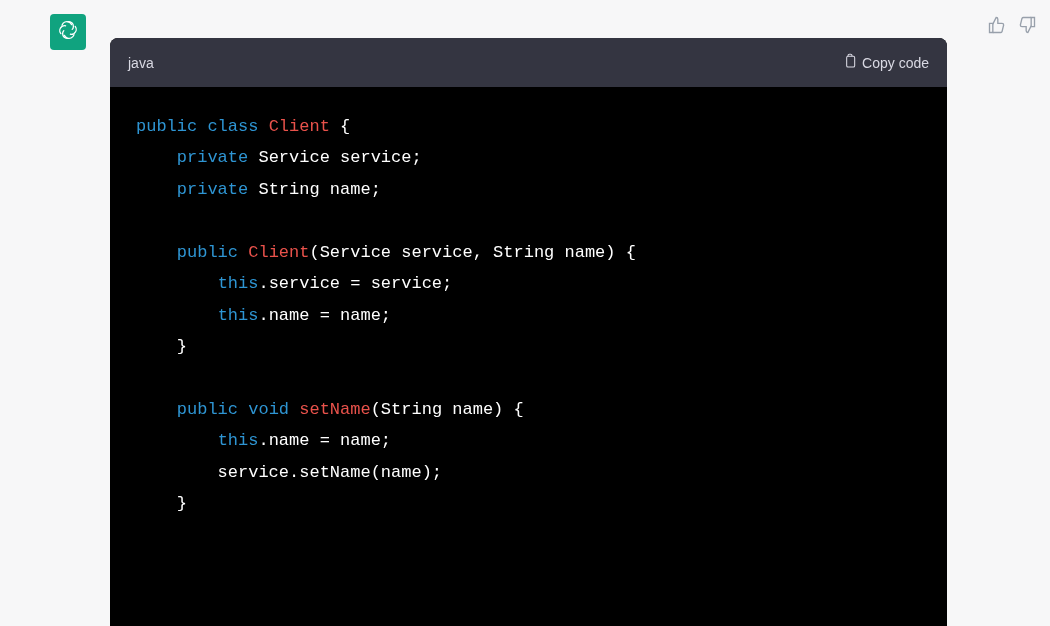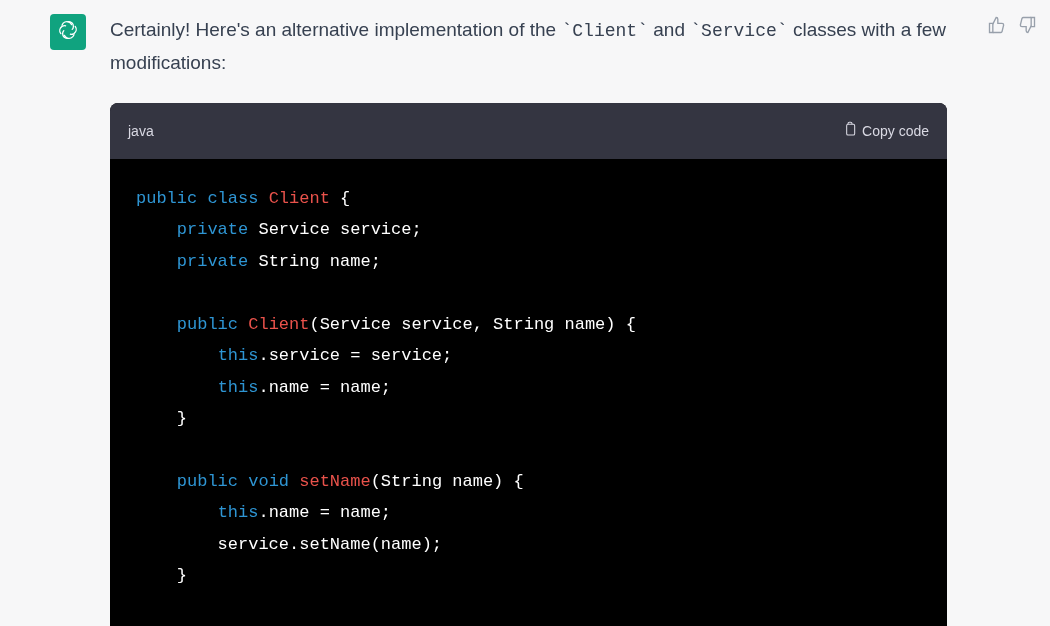--- a/index.html
+++ b/index.html
@@ -62,21 +62,21 @@
   .fb-btn svg { width: 20px; height: 20px; stroke: #98a0ab; fill: none; stroke-width: 1.6; }
   .codeblock {
     margin-top: 24px;
     border-radius: 8px;
     overflow: hidden;
     background: #000;
     width: 837px;
   }
   .codeheader {
     background: #343541;
-    height: 56px;
+    height: 49px;
     display: flex;
     align-items: center;
     justify-content: space-between;
     padding: 0 18px;
     color: #d9d9e3;
     font-size: 14px;
   }
   .copybtn {
     display: flex;
     align-items: center;
@@ -118,23 +118,20 @@
         <path d="M30 28c-2 5-7 7-12 5-2-1-3-2-4-4"></path>
         <path d="M20 34c-5 0-9-3-9-8 0-2 1-4 2-5"></path>
         <path d="M8 26c-3-4-2-9 2-12 2-1 4-2 6-1"></path>
         <path d="M10 12c2-5 7-7 12-5 2 1 3 2 4 4"></path>
       </g>
         </svg>
     </span>
   </div>
 
   <div class="content">
-    <p class="prose">
-      <span>Certainly! Here's an alternative implementation of the </span><code class="inline">`Client`</code><span> and </span><code class="inline">`Service`</code><span> classes with a few modifications:</span>
-    </p>
 
     <div class="codeblock">
       <div class="codeheader">
         <span>java</span>
         <div class="copybtn">
           <span>
             <svg viewBox="0 0 24 24">
                 <rect x="7" y="5" width="12" height="16" rx="2"></rect>
                 <path d="M9 5V4a2 2 0 0 1 2-2h2a2 2 0 0 1 2 2v1"></path>
               </svg>

